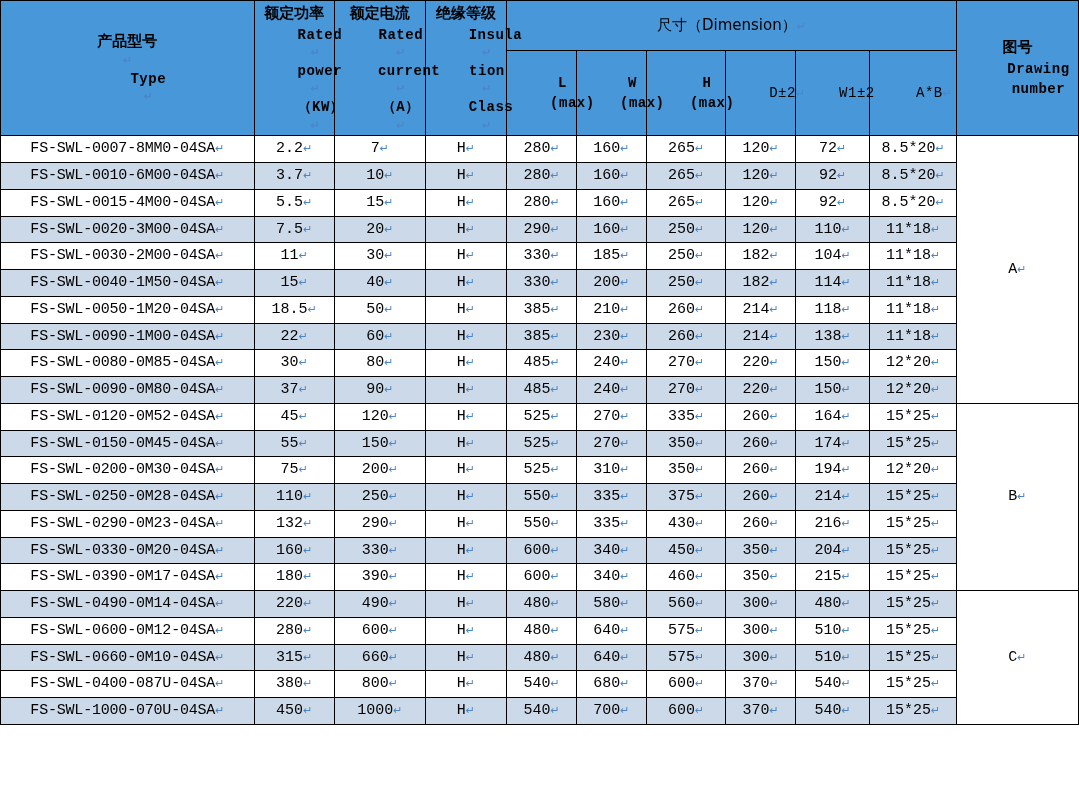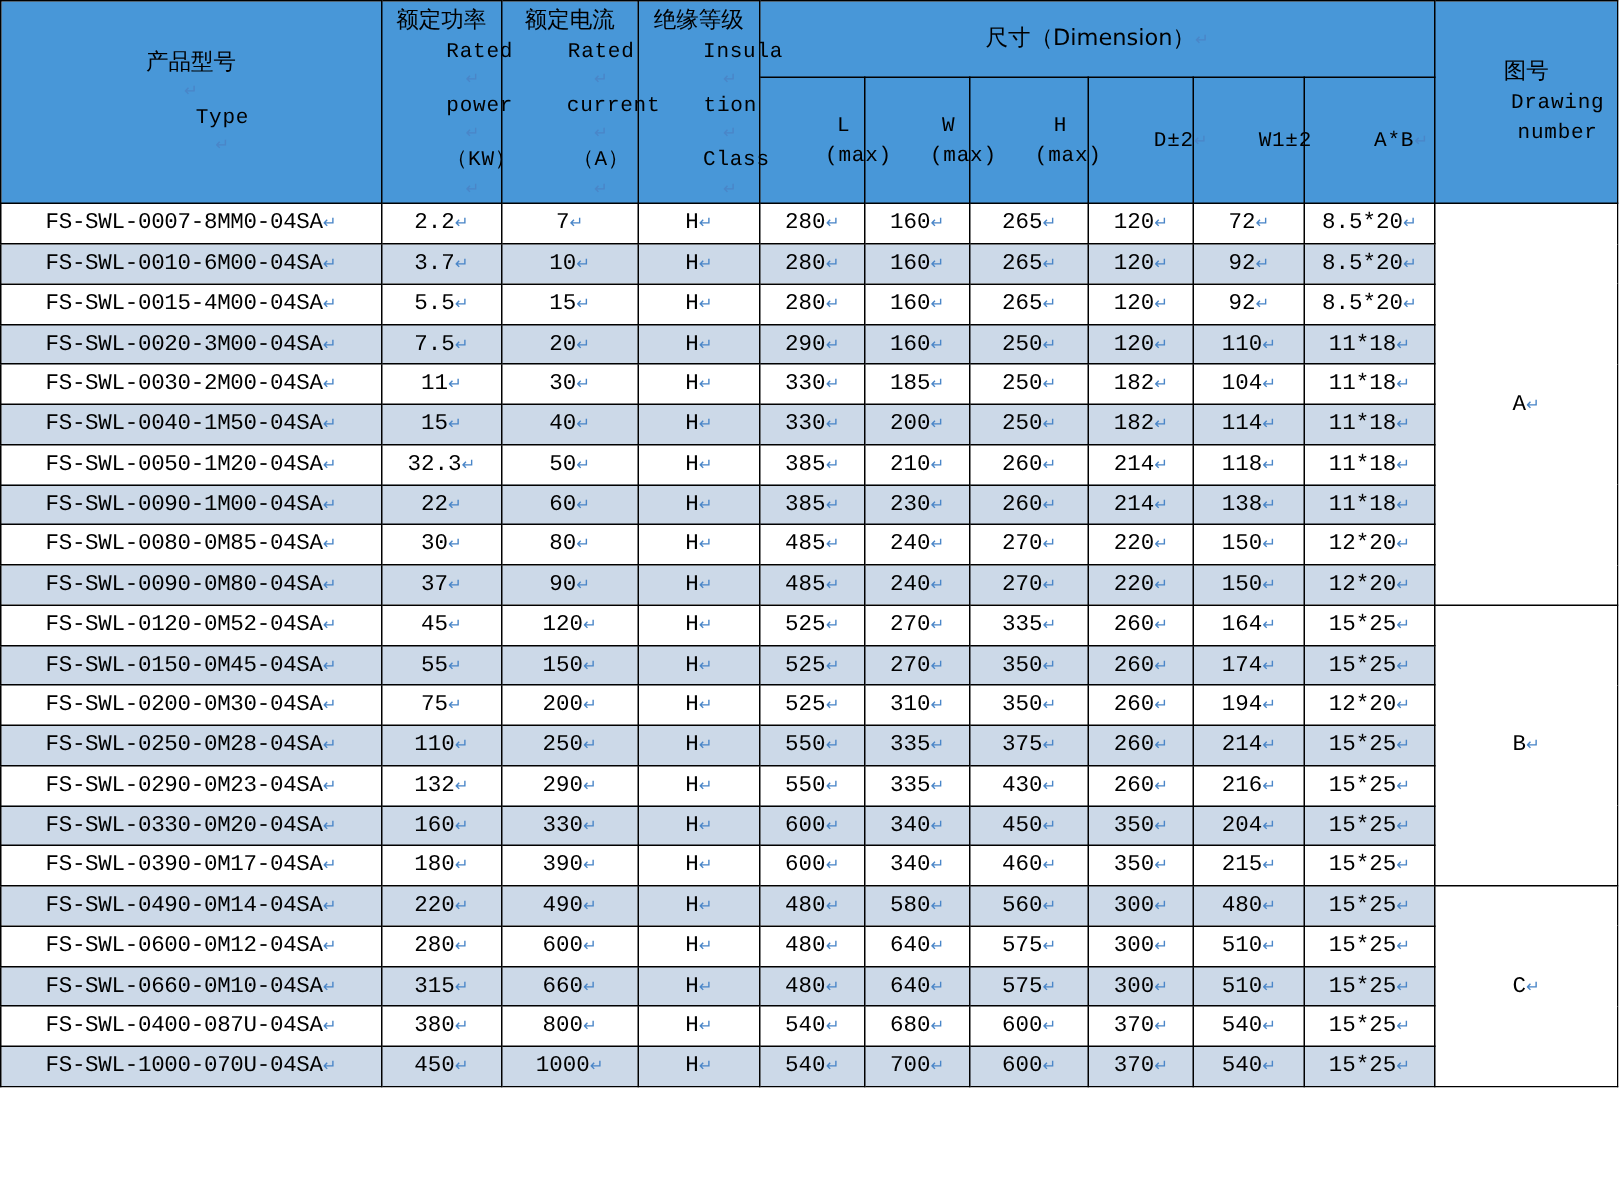--- a/index.html
+++ b/index.html
@@ -38,20 +38,21 @@
     font-size: 15px;
   }
   .hdr-en {
     font-family: "Liberation Mono", monospace;
     font-size: 14px;
     letter-spacing: 0.5px;
     margin-left: 42px;
   }
   .hdr-stack span {
     display: block;
+    font-weight: bold;
   }
   
   tbody tr.odd td {
     background: #ffffff;
   }
   tbody tr.even td {
     background: #ccd9e8;
   }
   td.type-cell {
     font-family: "Liberation Mono", monospace;
@@ -263,21 +264,21 @@
         <td class="num"><span>H</span><span class="pilcrow">↵</span></td>
         <td class="num"><span>330</span><span class="pilcrow">↵</span></td>
         <td class="num"><span>200</span><span class="pilcrow">↵</span></td>
         <td class="num"><span>250</span><span class="pilcrow">↵</span></td>
         <td class="num"><span>182</span><span class="pilcrow">↵</span></td>
         <td class="num"><span>114</span><span class="pilcrow">↵</span></td>
         <td class="num"><span>11*18</span><span class="pilcrow">↵</span></td>
       </tr>
       <tr class="odd">
         <td class="type-cell"><span>FS-SWL-0050-1M20-04SA</span><span class="pilcrow">↵</span></td>
-        <td class="num"><span>32.3</span><span class="pilcrow">↵</span></td>
+        <td class="num"><span>18.5</span><span class="pilcrow">↵</span></td>
         <td class="num"><span>50</span><span class="pilcrow">↵</span></td>
         <td class="num"><span>H</span><span class="pilcrow">↵</span></td>
         <td class="num"><span>385</span><span class="pilcrow">↵</span></td>
         <td class="num"><span>210</span><span class="pilcrow">↵</span></td>
         <td class="num"><span>260</span><span class="pilcrow">↵</span></td>
         <td class="num"><span>214</span><span class="pilcrow">↵</span></td>
         <td class="num"><span>118</span><span class="pilcrow">↵</span></td>
         <td class="num"><span>11*18</span><span class="pilcrow">↵</span></td>
       </tr>
       <tr class="even">

